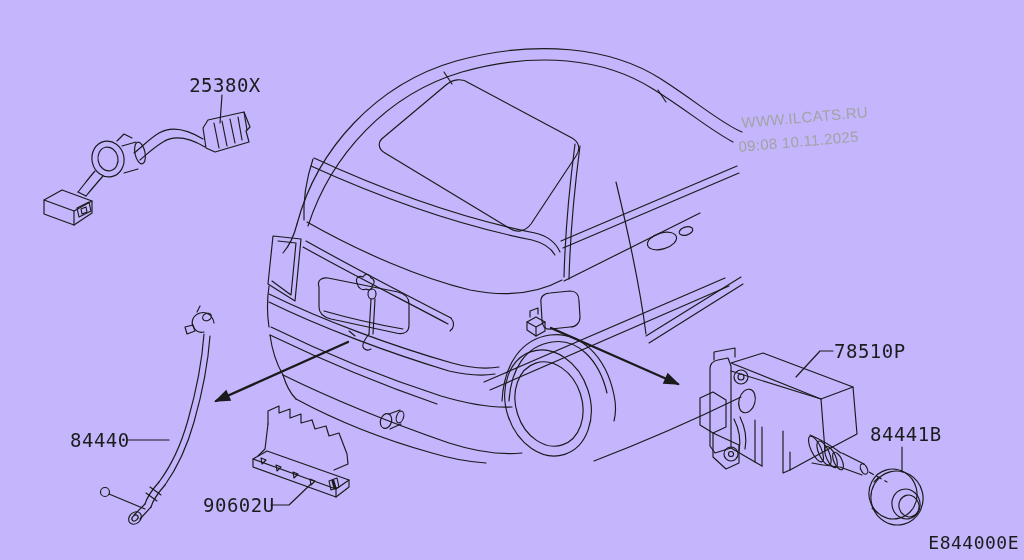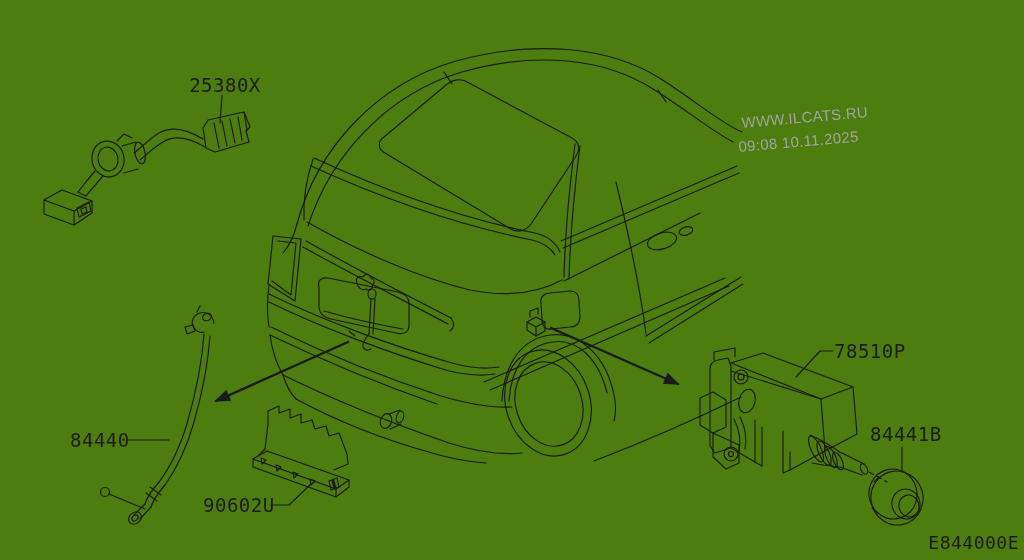--- a/index.html
+++ b/index.html
@@ -1,16 +1,16 @@
 <!DOCTYPE html>
 <html><head>
 <meta charset="utf-8">
 <style>
   html,body{margin:0;padding:0;background:#fff;}
-  .stage{position:relative;width:1024px;height:560px;background:#4d7c0f;overflow:hidden;}
+  .stage{position:relative;width:1024px;height:560px;background:#c4b5fd;overflow:hidden;}
   svg{display:block;}
   .lbl{font-family:"DejaVu Sans Mono","Liberation Mono",monospace;font-size:19px;fill:#1c1c1c;letter-spacing:.5px;}
   .code{font-family:"DejaVu Sans Mono","Liberation Mono",monospace;font-size:18px;fill:#1c1c1c;letter-spacing:.5px;}
   .wm{font-family:"Liberation Sans","DejaVu Sans",sans-serif;font-size:15px;fill:#a3a3a3;letter-spacing:.3px;}
 </style>
 </head>
 <body>
 
 <div class="stage">
 <svg viewBox="0 0 1024 560" width="1024" height="560">

